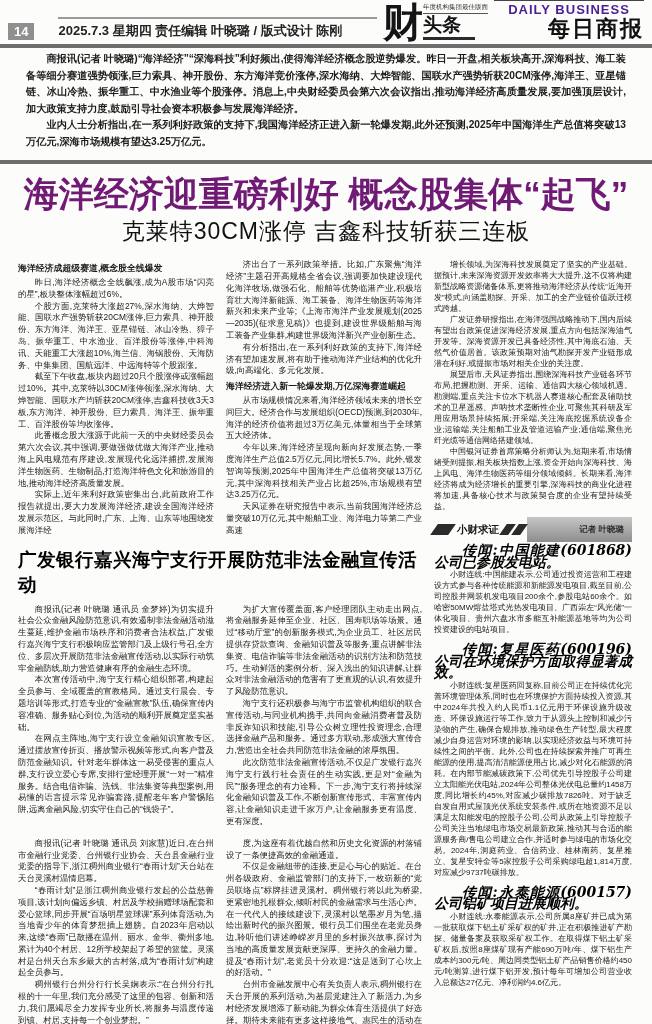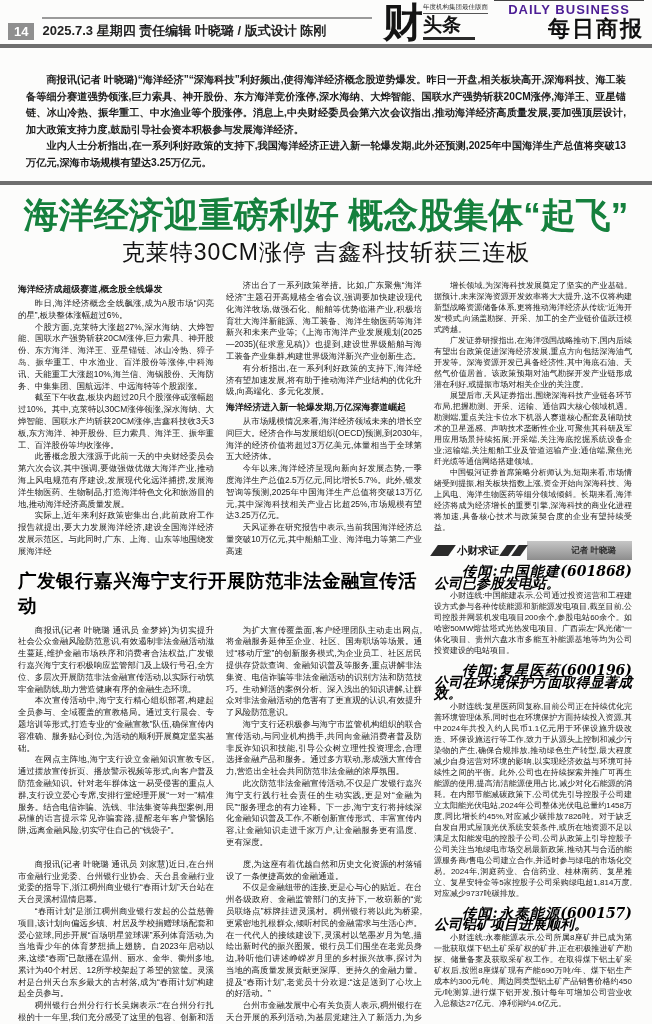--- a/index.html
+++ b/index.html
@@ -1,58 +1,58 @@
 <!DOCTYPE html>
 <html><head>
 <meta charset="utf-8">
 <style>
   html,body{margin:0;padding:0;background:#e9e9e9;}
   .page{width:652px;height:1024px;margin:0 auto;background:#fcfcfb;overflow:hidden;
         font-family:"Liberation Sans","DejaVu Sans",sans-serif;color:#141414;box-sizing:border-box;}
   
   .hdr{display:flex;align-items:flex-end;justify-content:space-between;padding:6px 8px 0 8px;height:40px;box-sizing:border-box;}
-  .hdr-left{display:flex;align-items:flex-end;gap:8px;flex:1;}
+  .hdr-left{display:flex;align-items:flex-end;gap:24px;flex:1;}
   .pagenum{background:#8f8f8f;color:#fff;font-weight:bold;font-size:13px;padding:2px 6px;line-height:1;}
   .dateline-wrap{flex:1;max-width:330px;}
   .dateline-wrap .topline{border-top:2px solid #9a9a9a;margin-bottom:3px;}
   .dateline{font-size:13px;font-weight:bold;white-space:nowrap;color:#222;}
   .logo{display:flex;align-items:flex-end;gap:2px;margin:0 6px;}
   .cai{font-size:40px;font-weight:bold;line-height:0.9;letter-spacing:-2px;}
   .logo-stack{display:flex;flex-direction:column;align-items:flex-start;}
   .award{font-size:6.5px;color:#333;border-bottom:1px solid #555;padding-bottom:1px;margin-bottom:1px;white-space:nowrap;}
   .toutiao{font-size:19px;font-weight:bold;border-bottom:3px solid #2b2b2b;line-height:1.1;padding:0 14px 1px 0;}
   .mast{text-align:right;min-width:150px;}
   .mast .en{font-size:13px;font-weight:bold;color:#4c1d95;letter-spacing:1px;border-top:2px solid #444;padding-top:1px;text-align:center;}
   .mast .cn{font-size:22px;font-weight:bold;color:#111;line-height:1.05;letter-spacing:2px;}
   .rule-thick{height:4px;background:#6e6e6e;margin:4px 0 0 0;}
   
-  .lead{padding:24px 26px 6px 26px;}
+  .lead{padding:3px 26px 6px 26px;}
   .lead p{margin:0;text-indent:2em;text-align:justify;font-size:10.2px;line-height:16.5px;font-weight:bold;color:#1c1c1c;}
   
-  .h-main{margin:10px 10px 2px 10px;text-align:center;font-size:35px;font-weight:bold;letter-spacing:0px;line-height:1.15;color:#15803d;}
+  .h-main{margin:10px 10px 2px 10px;text-align:center;font-size:35px;font-weight:bold;letter-spacing:0px;line-height:1.15;color:#701a75;}
   .h-sub{margin:2px 0 8px 0;text-align:center;font-size:23px;font-weight:500;color:#111;letter-spacing:1px;}
   
   .content{display:flex;gap:12px;padding:4px 18px 0 18px;}
   .left-region{width:404px;flex:0 0 404px;}
   .right-region{width:198px;flex:0 0 198px;}
   .cols{display:flex;gap:12px;}
   .col{flex:1;min-width:0;}
   .col p{margin:0;text-indent:2em;text-align:justify;font-size:8.4px;line-height:11.8px;color:#1b1b1b;}
   .col p.sub{font-weight:bold;text-indent:0;font-size:8.9px;margin:4px 0 2px 0;}
   .right-region .col p{font-size:8px;line-height:11px;}
   
   .article2,.article3{margin-top:10px;}
   .a2-head{font-size:18.5px;font-weight:bold;margin:0 0 7px 0;text-align:left;letter-spacing:0.5px;color:#000;}
   .a3-head{font-size:21px;font-weight:bold;margin:0 0 7px 0;text-align:left;letter-spacing:0.5px;color:#000;}
   
   .xc-bar{display:flex;align-items:center;margin:10px 0 8px 0;height:15px;}
   .xc-slash{width:18px;height:11px;background:#2b2b2b;transform:skewX(-35deg);margin-right:5px;}
   .xc-title{font-size:10.5px;font-weight:bold;white-space:nowrap;margin-right:4px;}
   .xc-slash2{width:9px;height:11px;background:#2b2b2b;transform:skewX(-35deg);margin-right:3px;}
-  .xc-graybar{flex:1;height:19px;background:linear-gradient(#c6c6c6,#8d8d8d);display:flex;align-items:center;justify-content:flex-end;padding-right:16px;}
+  .xc-graybar{flex:1;height:25px;background:linear-gradient(#c6c6c6,#8d8d8d);display:flex;align-items:center;justify-content:flex-end;padding-right:8px;}
   .xc-byline{font-size:8.5px;color:#2e2e2e;font-weight:bold;white-space:nowrap;}
   .xc-item{margin-bottom:9px;}
   .xc-item .rumor{font-family:"DejaVu Serif","Liberation Serif",serif;font-weight:bold;font-style:italic;
                   font-size:14px;line-height:11.5px;margin:0;text-indent:2em;text-align:justify;color:#000;}
   .xc-item .reply{font-size:8px;line-height:11px;margin:1px 0 0 0;text-indent:2em;text-align:justify;color:#1b1b1b;}
 </style>
 </head>
 <body>
 
 <div class="page">

